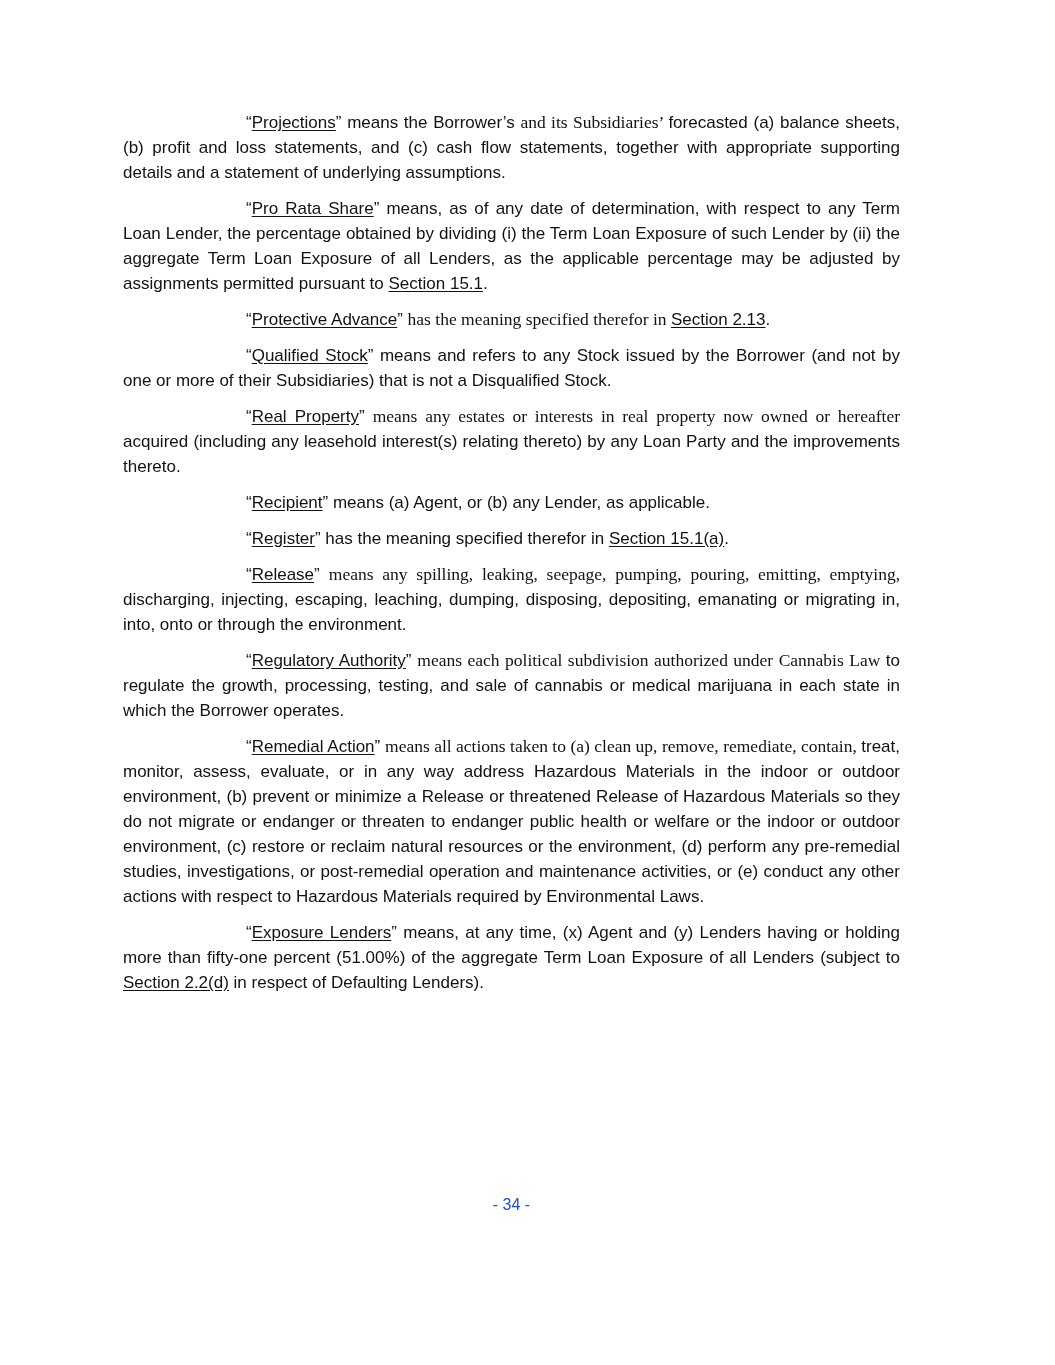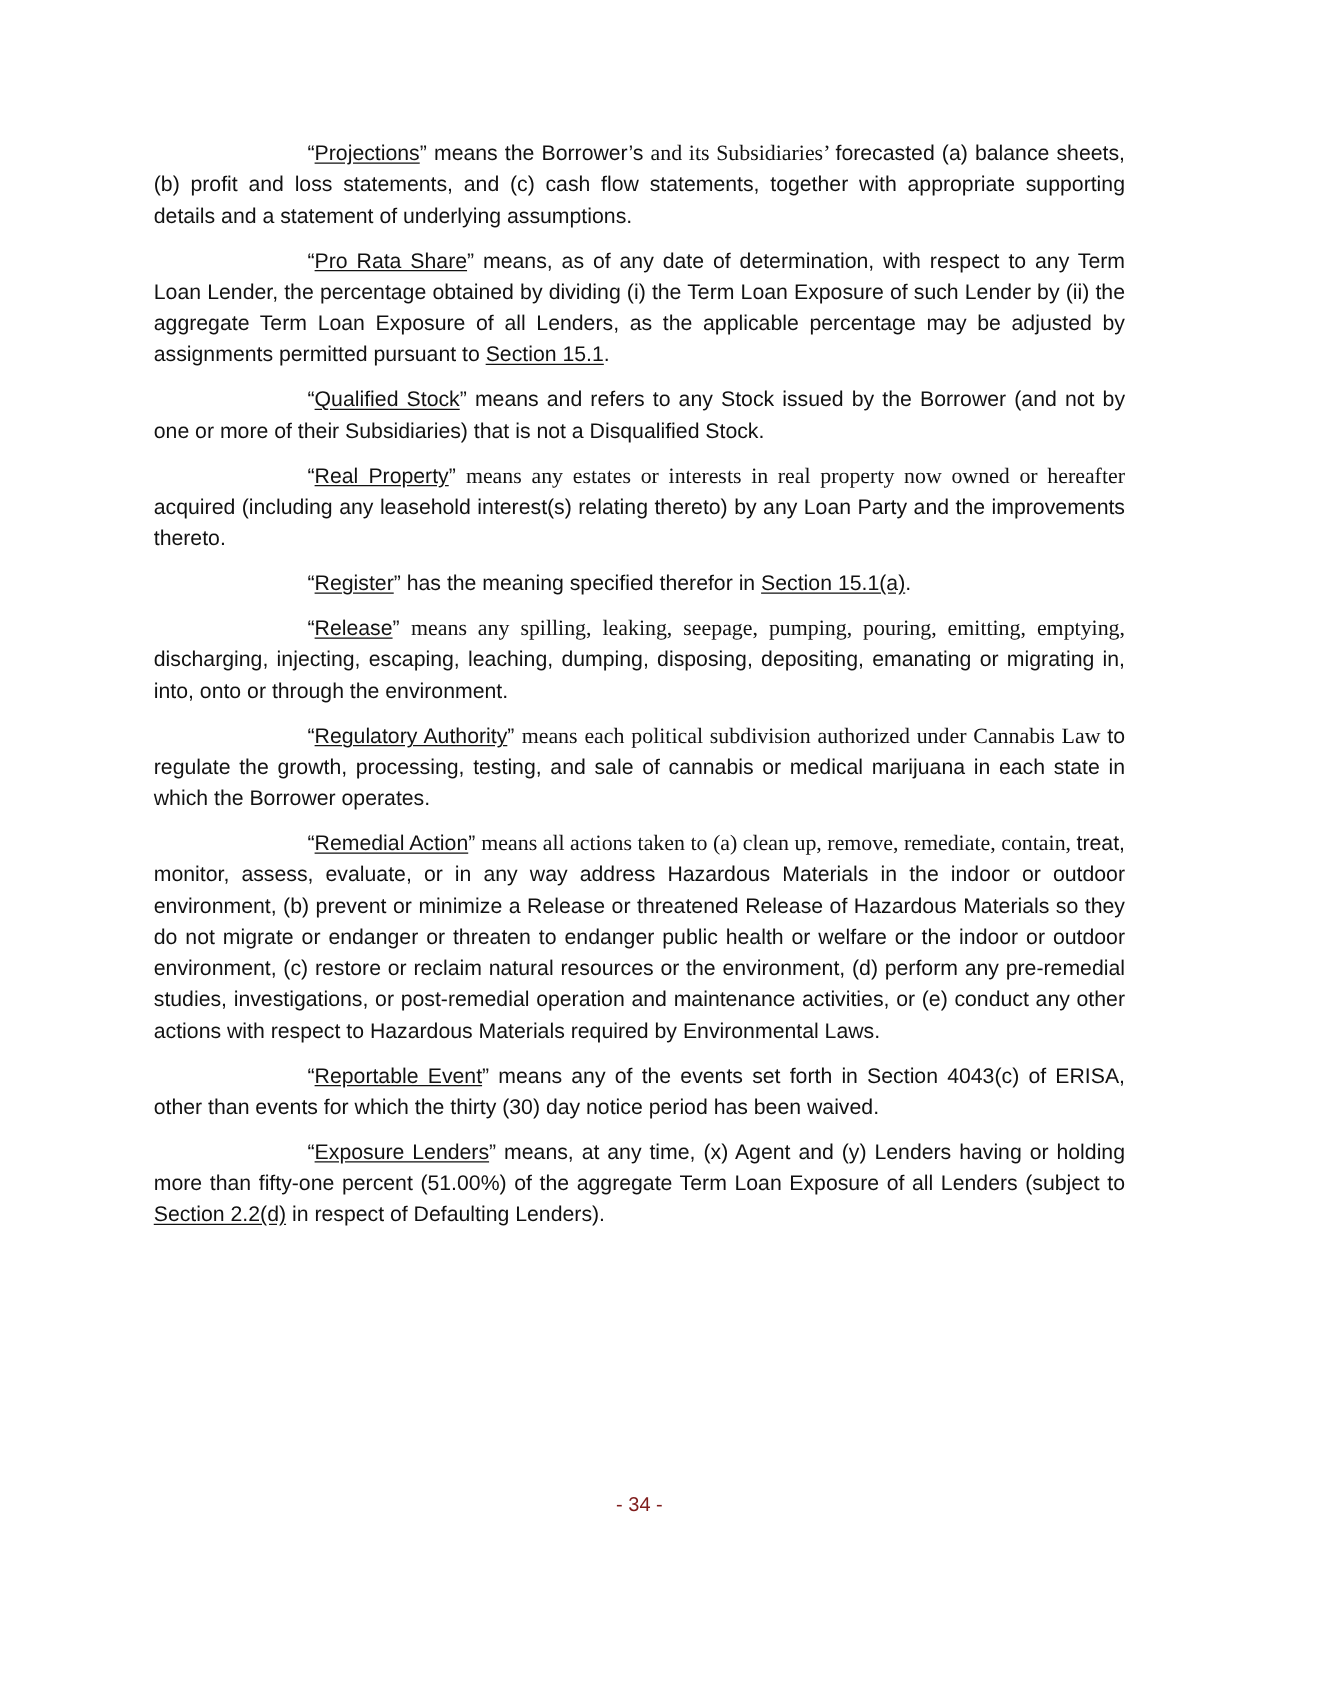--- a/index.html
+++ b/index.html
@@ -32,33 +32,34 @@
     font-family: "Liberation Serif", serif;
     font-size: 17.5px;
   }
   .footer {
     position: absolute;
     top: 1196px;
     left: 0;
     width: 100%;
     text-align: center;
     font-size: 16px;
-    color: #7f1d1d;
+    color: #1d4ed8;
   }
 </style>
 </head>
 <body>
 
 <div class="page">
   <div class="content">
       <p class="para"><span>“</span><span class="u">Projections</span><span>” means the Borrower’s </span><span class="serif">and its Subsidiaries’ </span><span>forecasted (a) balance sheets, (b) profit and loss statements, and (c) cash flow statements, together with appropriate supporting details and a statement of underlying assumptions.</span></p>
       <p class="para"><span>“</span><span class="u">Pro Rata Share</span><span>” means, as of any date of determination, with respect to any Term Loan Lender, the percentage obtained by dividing (i) the Term Loan Exposure of such Lender by (ii) the aggregate Term Loan Exposure of all Lenders, as the applicable percentage may be adjusted by assignments permitted pursuant to </span><span class="u">Section 15.1</span><span>.</span></p>
+      <p class="para"><span>“</span><span class="u">Protective Advance</span><span>” </span><span class="serif">has the meaning specified therefor in </span><span class="u">Section 2.13</span><span>.</span></p>
       <p class="para"><span>“</span><span class="u">Qualified Stock</span><span>” means and refers to any Stock issued by the Borrower (and not by one or more of their Subsidiaries) that is not a Disqualified Stock.</span></p>
       <p class="para"><span>“</span><span class="u">Real Property</span><span>” </span><span class="serif">means any estates or interests in real property now owned or hereafter </span><span>acquired (including any leasehold interest(s) relating thereto) by any Loan Party and the improvements thereto.</span></p>
+      <p class="para"><span>“</span><span class="u">Recipient</span><span>” means (a) Agent, or (b) any Lender, as applicable.</span></p>
       <p class="para"><span>“</span><span class="u">Register</span><span>” has the meaning specified therefor in </span><span class="u">Section 15.1(a)</span><span>.</span></p>
       <p class="para"><span>“</span><span class="u">Release</span><span>” </span><span class="serif">means any spilling, leaking, seepage, pumping, pouring, emitting, emptying, </span><span>discharging, injecting, escaping, leaching, dumping, disposing, depositing, emanating or migrating in, into, onto or through the environment.</span></p>
       <p class="para"><span>“</span><span class="u">Regulatory Authority</span><span>” </span><span class="serif">means each political subdivision authorized under Cannabis Law </span><span>to regulate the growth, processing, testing, and sale of cannabis or medical marijuana in each state in which the Borrower operates.</span></p>
       <p class="para"><span>“</span><span class="u">Remedial Action</span><span>” </span><span class="serif">means all actions taken to (a) clean up, remove, remediate, contain, </span><span>treat, monitor, assess, evaluate, or in any way address Hazardous Materials in the indoor or outdoor environment, (b) prevent or minimize a Release or threatened Release of Hazardous Materials so they do not migrate or endanger or threaten to endanger public health or welfare or the indoor or outdoor environment, (c) restore or reclaim natural resources or the environment, (d) perform any pre-remedial studies, investigations, or post-remedial operation and maintenance activities, or (e) conduct any other actions with respect to Hazardous Materials required by Environmental Laws.</span></p>
-      <p class="para"><span>“</span><span class="u">Reportable Event</span><span>” means any of the events set forth in Section 4043(c) of ERISA, other than events for which the thirty (30) day notice period has been waived.</span></p>
       <p class="para"><span>“</span><span class="u">Exposure Lenders</span><span>” means, at any time, (x) Agent and (y) Lenders having or holding more than fifty-one percent (51.00%) of the aggregate Term Loan Exposure of all Lenders (subject to </span><span class="u">Section 2.2(d)</span><span> in respect of Defaulting Lenders).</span></p>
     </div>
   <div class="footer">- 34 -</div>
 </div>
 
 </body></html>

